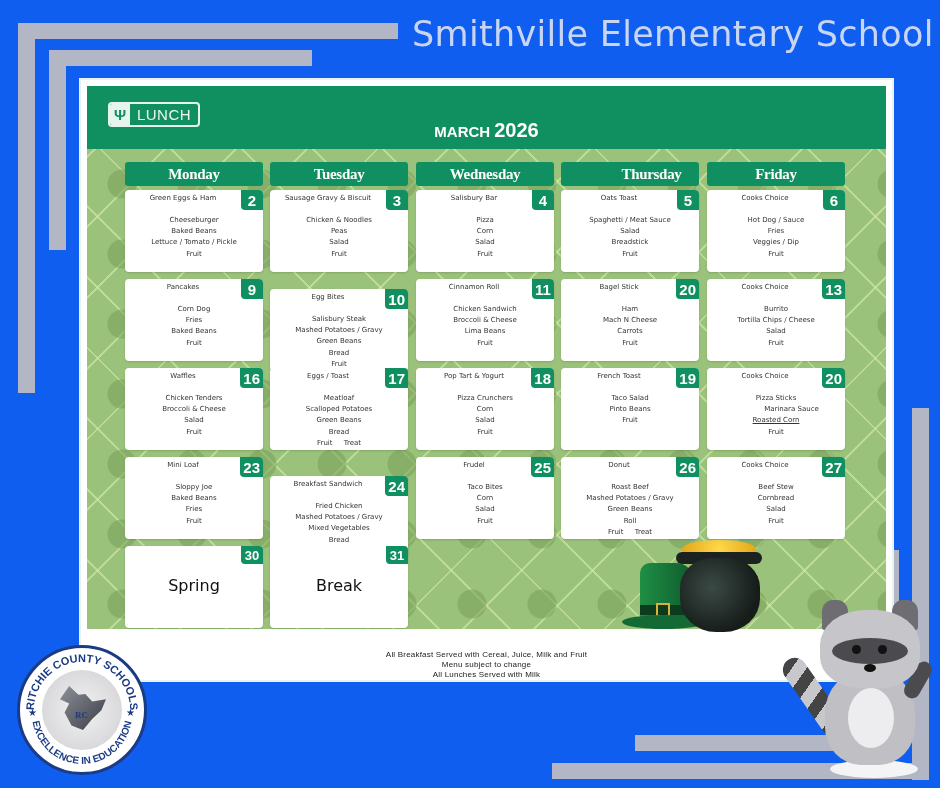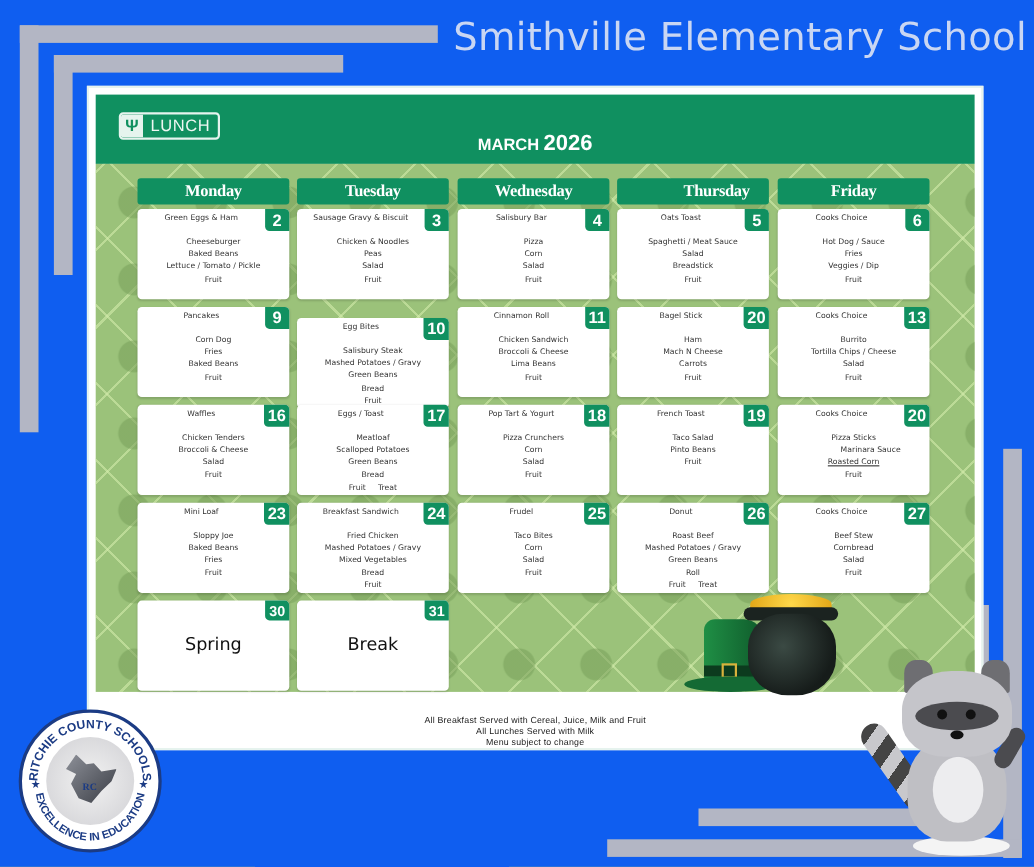--- a/index.html
+++ b/index.html
@@ -306,21 +306,21 @@
       <div class="cell" style="left: 44px; top: 377px;">
         <div class="bfast">Mini Loaf</div>
         <div class="num">23</div>
         <div class="items">
           <div style="white-space: pre;">Sloppy Joe</div>
           <div style="white-space: pre;">Baked Beans</div>
           <div style="white-space: pre;">Fries</div>
           <div style="white-space: pre;">Fruit</div>
         </div>
       </div>
-      <div class="cell" style="left: 189px; top: 377px;">
+      <div class="cell" style="left: 189px; top: 396px;">
         <div class="bfast">Breakfast Sandwich</div>
         <div class="num">24</div>
         <div class="items">
           <div style="white-space: pre;">Fried Chicken</div>
           <div style="white-space: pre;">Mashed Potatoes / Gravy</div>
           <div style="white-space: pre;">Mixed Vegetables</div>
           <div style="white-space: pre;">Bread</div>
           <div style="white-space: pre;">Fruit</div>
         </div>
       </div>
@@ -360,22 +360,22 @@
         <div class="bigtext">Spring</div>
       </div>
       <div class="cell big" style="left: 189px; top: 466px;">
         <div class="num">31</div>
         <div class="bigtext">Break</div>
       </div>
     </div>
 
   <div class="footer-notes">
     <div>All Breakfast Served with Cereal, Juice, Milk and Fruit</div>
+    <div>Menu subject to change</div>
     <div>All Lunches Served with Milk</div>
-    <div>Menu subject to change</div>
   </div>
 </div>
 
 <div class="hat">
   <div class="crown"></div>
     <div class="band"></div>
     <div class="buckle"></div>
     <div class="brim"></div>
 </div>
 <div class="pot">

